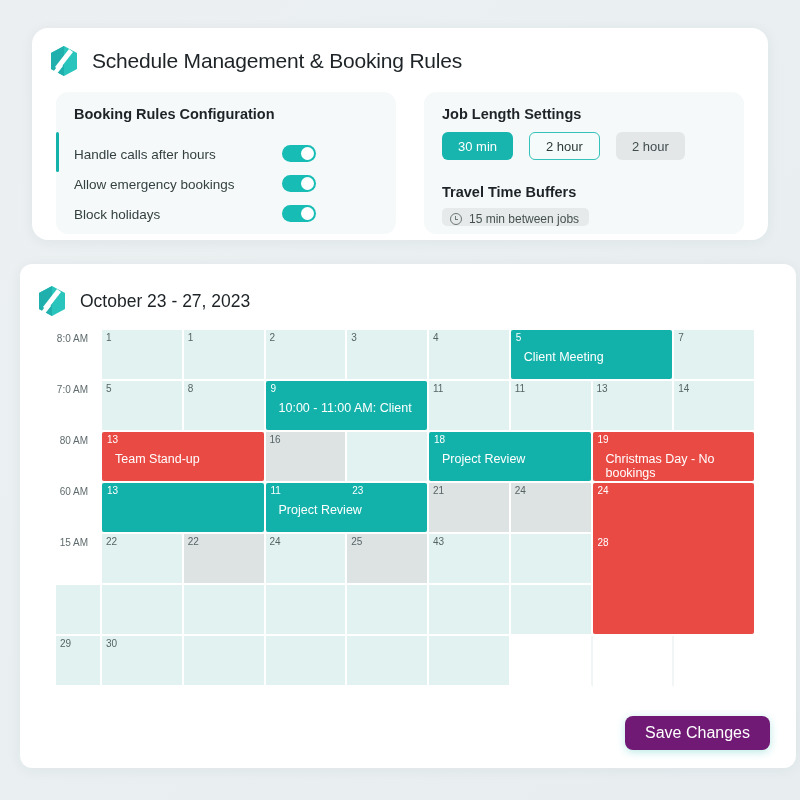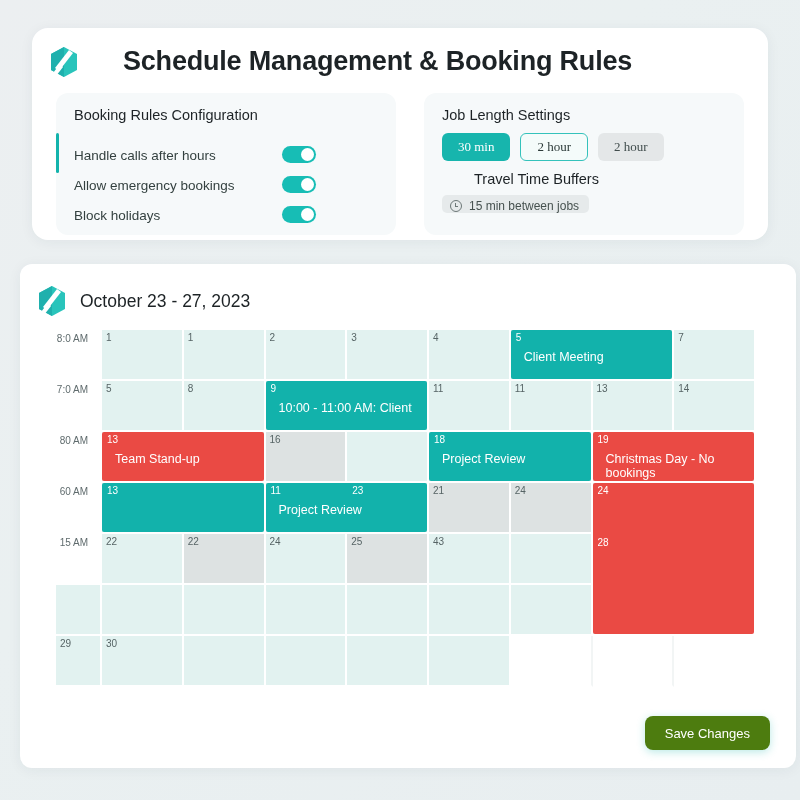--- a/index.html
+++ b/index.html
@@ -26,40 +26,39 @@
   .top-head {
     display: flex; align-items: center;
     gap: 14px;
     padding: 18px 0 0 18px;
   }
   .logo {
     width: 28px; height: 30px;
     flex: 0 0 auto;
   }
   .title {
-    font-size: 27px; font-weight: bold;
+    font-size: 21px; font-weight: normal;
     color: #1d2326;
     letter-spacing: -0.2px;
-    margin-left: 31px;
   }
 
   .panels {
     display: flex;
     gap: 28px;
     padding: 16px 16px 0 24px;
   }
   .panel {
     background: #f6f9fa;
     border-radius: 12px;
     position: relative;
   }
   .panel-left { width: 340px; height: 142px; padding: 14px 18px 0 18px; }
   .panel-right { width: 320px; height: 142px; padding: 14px 18px 0 18px; }
   .panel-title {
-    font-size: 14.5px; font-weight: normal; color: #1d2326;
+    font-size: 14.5px; font-weight: bold; color: #1d2326;
     margin-bottom: 10px;
   }
   .accent-bar {
     position: absolute;
     left: 0px; top: 40px;
     width: 3px; height: 40px;
     background: #13b3ac;
     border-radius: 2px;
   }
 
@@ -78,21 +77,21 @@
     flex: 0 0 auto;
   }
   .toggle .knob {
     position: absolute;
     right: 2px; top: 2px;
     width: 13px; height: 13px;
     background: #ffffff;
     border-radius: 50%;
   }
 
-  .chip-row { display: flex; gap: 10px; margin-bottom: 10px; font-family: Liberation Serif, serif; }
+  .chip-row { display: flex; gap: 16px; margin-bottom: 24px; }
   .chip {
     height: 28px;
     padding: 0 16px;
     display: flex; align-items: center; justify-content: center;
     border-radius: 6px;
     font-size: 13px;
   }
   .chip-active { background: #17b5ad; color: #ffffff; }
   .chip-outline {
     background: #f4fbfa; color: #2c3a39;
@@ -180,27 +179,27 @@
     overflow: hidden;
   }
   .ev .num { position: absolute; left: 5px; top: 2px; font-size: 10px; color: #ffffff; }
   .ev .lbl { position: absolute; left: 13px; top: 20px; font-size: 12.5px; color: #ffffff; }
   .ev.teal { background: #12b2ab; }
   .ev.red  { background: #ea4a44; }
 
   .save-btn {
     position: absolute;
     right: 26px; bottom: 18px;
-    background: #4d7c0f;
+    background: #701a75;
     color: #ffffff;
     border: none;
     border-radius: 8px;
     height: 34px;
     padding: 0 20px;
-    font-size: 13px;
+    font-size: 16px;
     font-family: "Liberation Sans", sans-serif;
     box-shadow: 0 2px 8px rgba(26,181,173,0.30);
     cursor: pointer;
   }
 </style>
 </head>
 <body>
 
 <div class="top-card">
   <div class="top-head">
@@ -239,21 +238,21 @@
       </div>
     </div>
 
     <div class="panel panel-right">
       <div class="panel-title">Job Length Settings</div>
       <div class="chip-row">
         <div class="chip chip-active">30 min</div>
         <div class="chip chip-outline">2 hour</div>
         <div class="chip chip-muted">2 hour</div>
       </div>
-      <div class="panel-title" style="margin-bottom:8px;margin-left:32px;">Travel Time Buffers</div>
+      <div class="panel-title" style="margin-bottom:8px;">Travel Time Buffers</div>
       <div class="buffer-pill">
         <span class="clock"></span>
         <span>15 min between jobs</span>
       </div>
     </div>
 
   </div>
 </div>
 
 <div class="cal-card">

